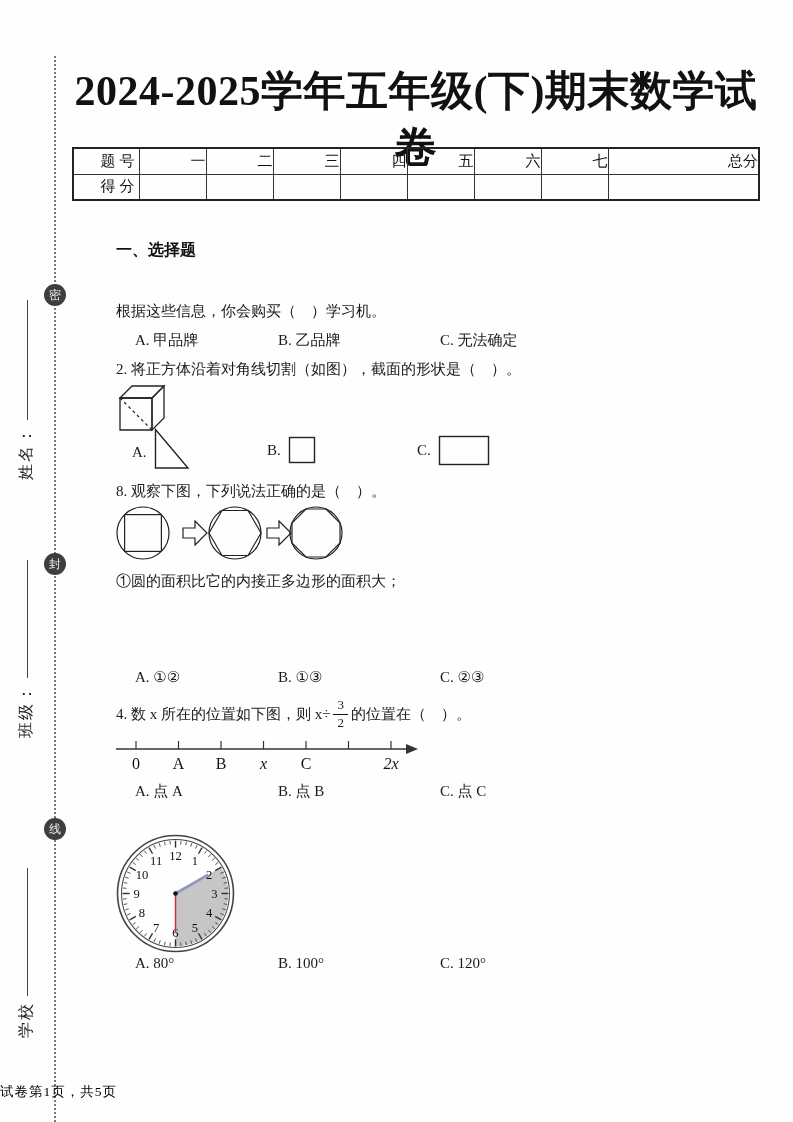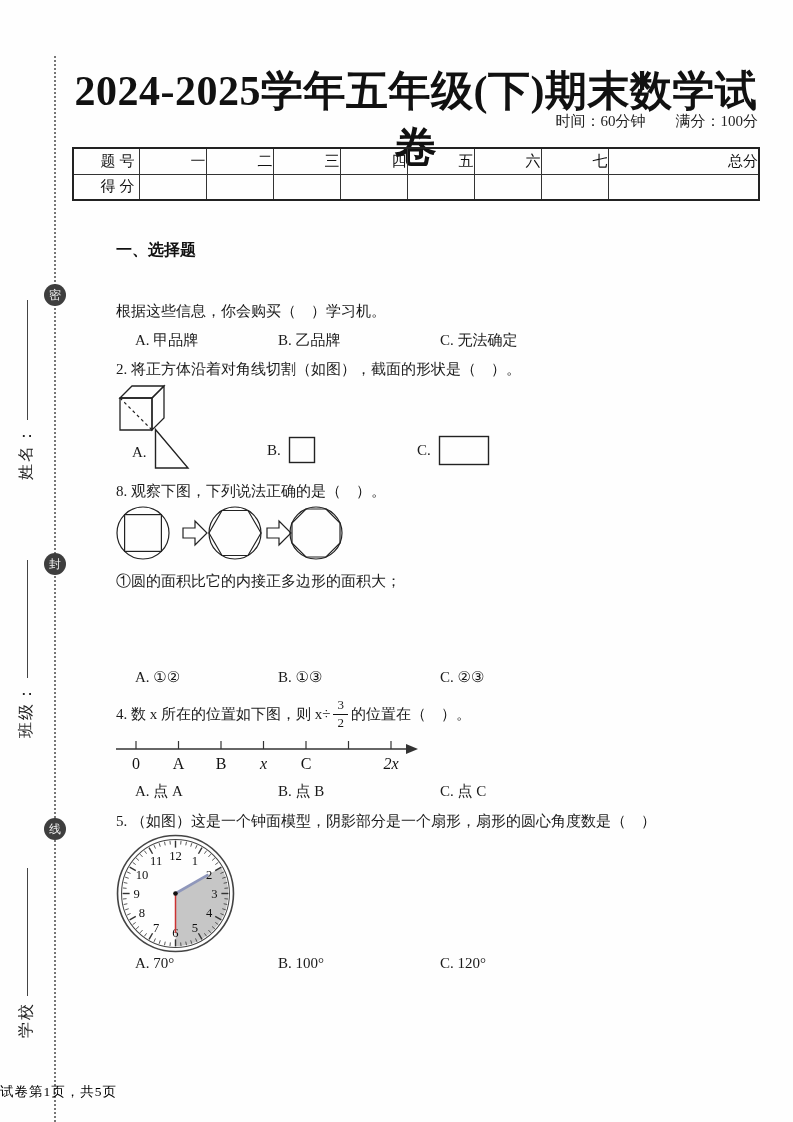--- a/index.html
+++ b/index.html
@@ -61,23 +61,20 @@
   </div>
   <div class="vlabel" style="top:1038px">
     <span>学校</span>
     <span class="vl-line" style="width:128px"></span>
   </div>
 
   <div class="content">
 
     <div class="abs title">2024-2025学年五年级(下)期末数学试卷</div>
 
-    <div class="abs meta">
-      <span>时间：60分钟</span><span class="m2">满分：100分</span>
-    </div>
 
     <table class="score">
       <colgroup>
         <col style="width:66px">
           <col style="width:67px">
           <col style="width:67px">
           <col style="width:67px">
         <col style="width:67px">
           <col style="width:67px">
           <col style="width:67px">
@@ -189,21 +186,20 @@
       <text x="151.5" y="32" font-size="16" text-anchor="middle" fill="#111" class="it">x</text>
       <text x="194" y="32" font-size="16" text-anchor="middle" fill="#111">C</text>
       <text x="279" y="32" font-size="16" text-anchor="middle" fill="#111" class="it">2x</text>
     </svg>
     <div class="abs" style="top:782px; left:0; width:100%; height:20px">
       <span class="opt oA">A. 点 A</span>
       <span class="opt oB">B. 点 B</span>
       <span class="opt oC">C. 点 C</span>
     </div>
 
-    <div class="abs qline" style="top:812px">5. （如图）这是一个钟面模型，阴影部分是一个扇形，扇形的圆心角度数是（　）</div>
     <svg class="abs" style="top:833px; left:43px" width="121" height="121" viewBox="0 0 120 120">
       <circle cx="60" cy="60" r="57.5" fill="none" stroke="#444" stroke-width="1.6"></circle>
       <circle cx="60" cy="60" r="53.5" fill="none" stroke="#444" stroke-width="1"></circle>
       <path d="M 60,60 L 105.29,33.85 A 52.3,52.3 0 0 1 60,112.3 Z" fill="#c6c6c6" stroke="none"></path>
       <g id="clock-ticks">
           <line x1="60.00" y1="14.50" x2="60.00" y2="7.50" stroke="#333" stroke-width="1.4"></line>
           <line x1="65.10" y1="11.47" x2="65.49" y2="7.79" stroke="#333" stroke-width="0.8"></line>
           <line x1="70.15" y1="12.27" x2="70.92" y2="8.65" stroke="#333" stroke-width="0.8"></line>
           <line x1="75.08" y1="13.59" x2="76.22" y2="10.07" stroke="#333" stroke-width="0.8"></line>
           <line x1="79.85" y1="15.42" x2="81.35" y2="12.04" stroke="#333" stroke-width="0.8"></line>
@@ -275,21 +271,21 @@
         <text x="21.5" y="64.5">9</text>
         <text x="26.7" y="45.7">10</text>
         <text x="40.8" y="31.6">11</text>
         <text x="60" y="26.4">12</text>
       </g>
       <line x1="60" y1="60" x2="92.5" y2="41.2" stroke="#8f97bb" stroke-width="2.6"></line>
       <line x1="60" y1="60" x2="60" y2="99" stroke="#cc3333" stroke-width="1.5"></line>
       <circle cx="60" cy="60" r="2.3" fill="#111"></circle>
     </svg>
     <div class="abs" style="top:955px; left:0; width:100%; height:20px">
-      <span class="opt oA">A. 70°</span>
+      <span class="opt oA">A. 80°</span>
       <span class="opt oB">B. 100°</span>
       <span class="opt oC">C. 120°</span>
     </div>
 
   </div>
 
   <div class="footer">试卷第1页，共5页</div>
 </div>
 
 </body></html>

